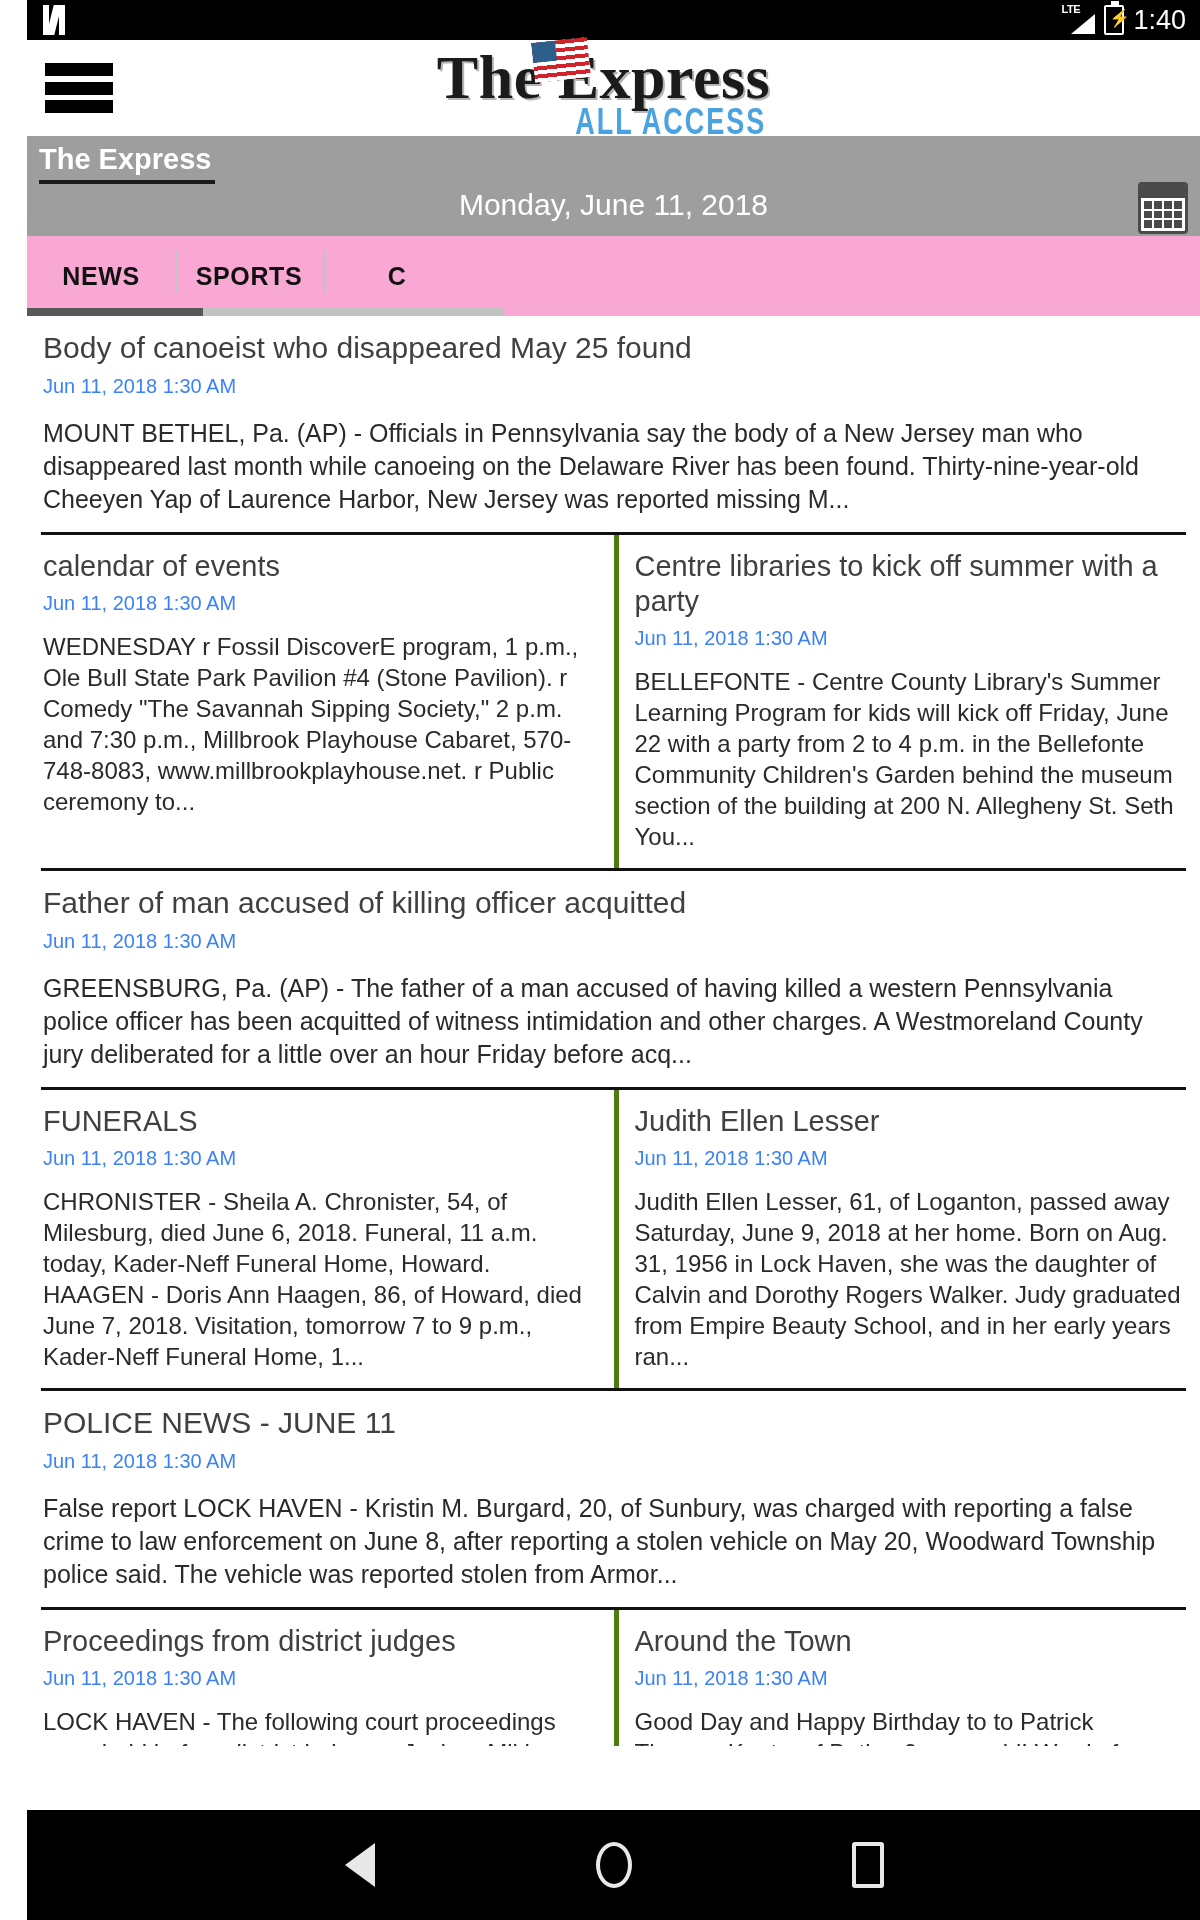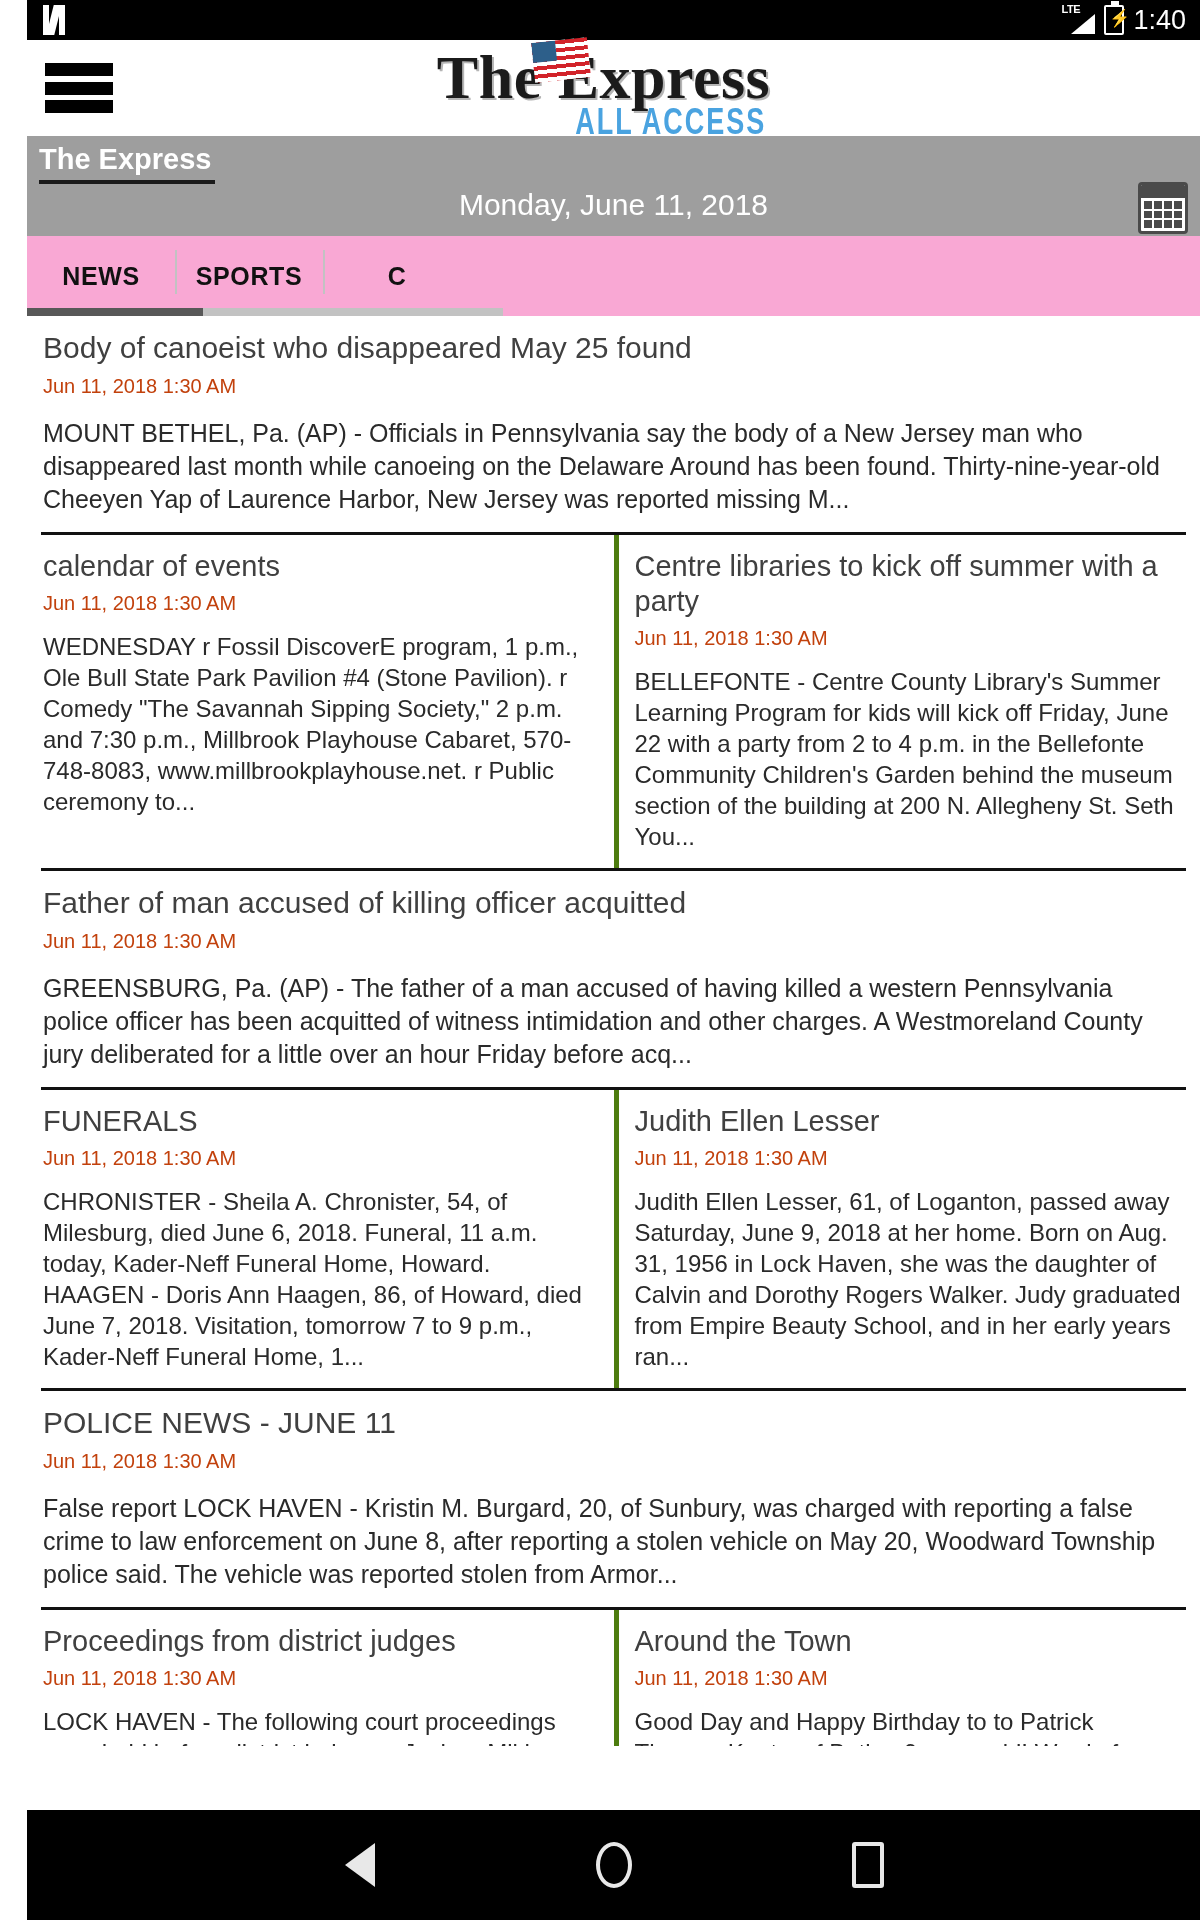--- a/index.html
+++ b/index.html
@@ -124,21 +124,21 @@
 
   
   .content { flex:1 1 auto; background:#fff; overflow:hidden; position:relative; }
   .rule { height:3px; background:#111; margin:0 14px; }
 
   .art-full { padding:14px 16px 16px 16px; }
   .art-title {
     font-size:30px; font-weight:normal; color:#404040; line-height:36px;
   }
   .art-date {
-    font-size:20px; color:#c2410c; margin-top:8px; line-height:24px;
+    font-size:20px; color:#3b82f6; margin-top:8px; line-height:24px;
   }
   .art-body {
     font-size:25px; color:#2a2a2a; line-height:33px; margin-top:19px;
   }
 
   .two-col { display:flex; }
   .col {
     width:50%; padding:14px 16px 16px 16px; position:relative;
   }
   .col.right { border-left:5px solid #4d7c0f; }
@@ -224,21 +224,21 @@
     <div class="tab">C</div>
     <div class="tab-underline active"></div>
     <div class="tab-underline inactive"></div>
   </div>
 
   <div class="content">
 
     <div class="art-full">
       <div class="art-title">Body of canoeist who disappeared May 25 found</div>
       <div class="art-date">Jun 11, 2018 1:30 AM</div>
-      <div class="art-body">MOUNT BETHEL, Pa. (AP) - Officials in Pennsylvania say the body of a New Jersey man who disappeared last month while canoeing on the Delaware Around has been found. Thirty-nine-year-old Cheeyen Yap of Laurence Harbor, New Jersey was reported missing M...</div>
+      <div class="art-body">MOUNT BETHEL, Pa. (AP) - Officials in Pennsylvania say the body of a New Jersey man who disappeared last month while canoeing on the Delaware River has been found. Thirty-nine-year-old Cheeyen Yap of Laurence Harbor, New Jersey was reported missing M...</div>
     </div>
     <div class="rule"></div>
 
     <div class="two-col">
       <div class="col left">
         <div class="art-title">calendar of events</div>
         <div class="art-date">Jun 11, 2018 1:30 AM</div>
         <div class="art-body">WEDNESDAY r Fossil DiscoverE program, 1 p.m., Ole Bull State Park Pavilion #4 (Stone Pavilion). r Comedy "The Savannah Sipping Society," 2 p.m. and 7:30 p.m., Millbrook Playhouse Cabaret, 570-748-8083, www.millbrookplayhouse.net. r Public ceremony to...</div>
       </div>
       <div class="col right">

